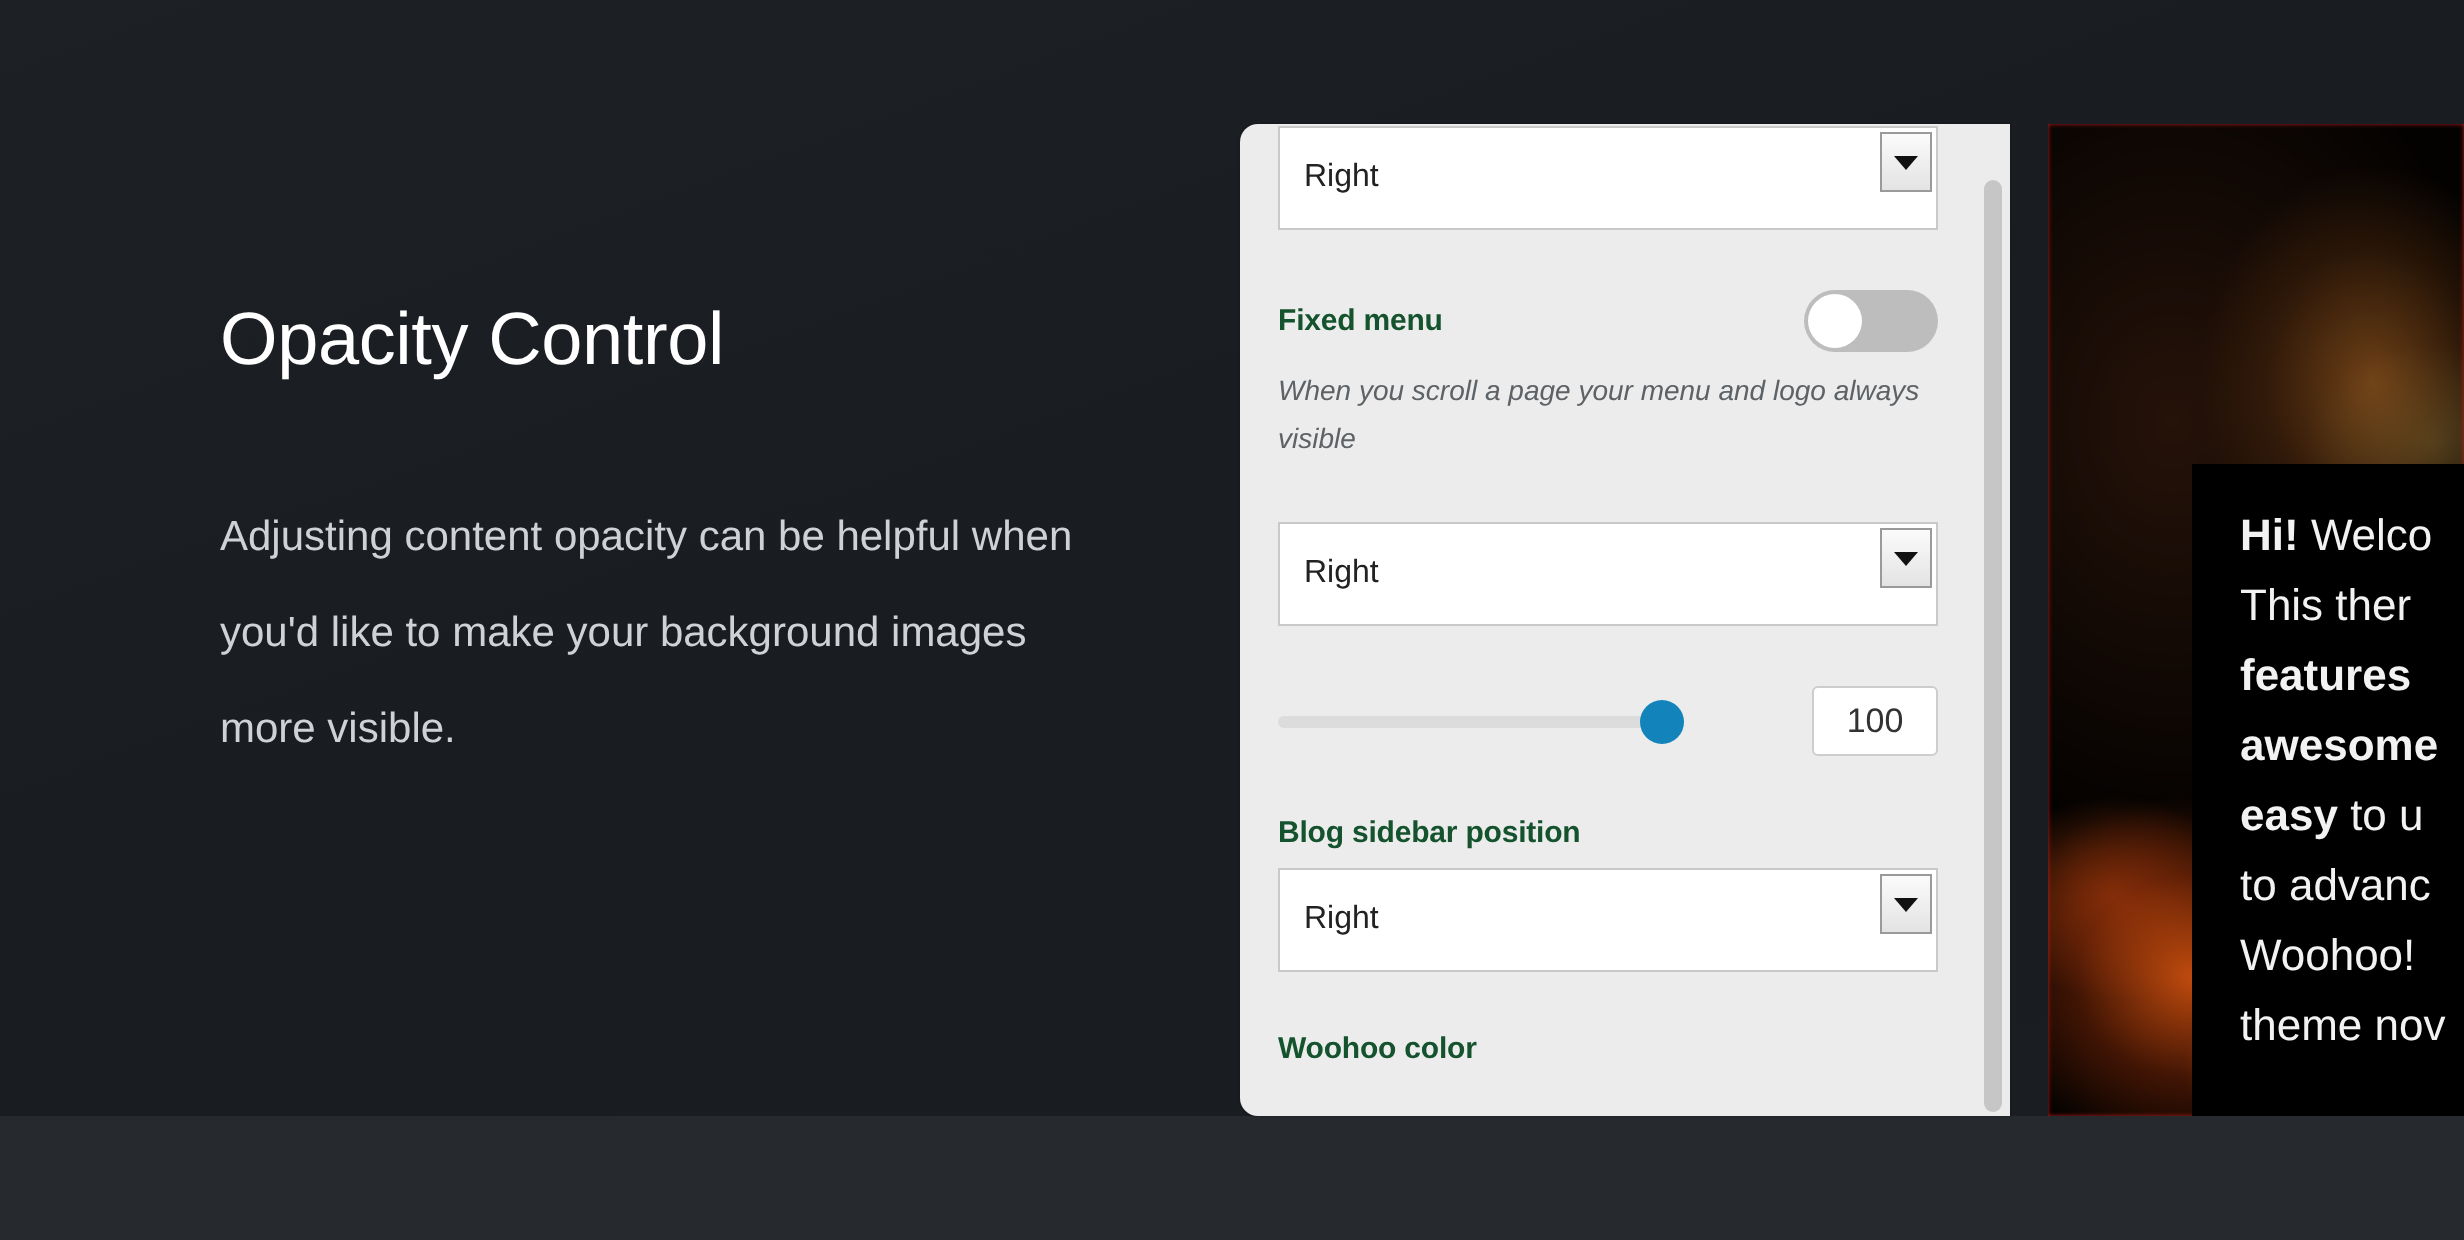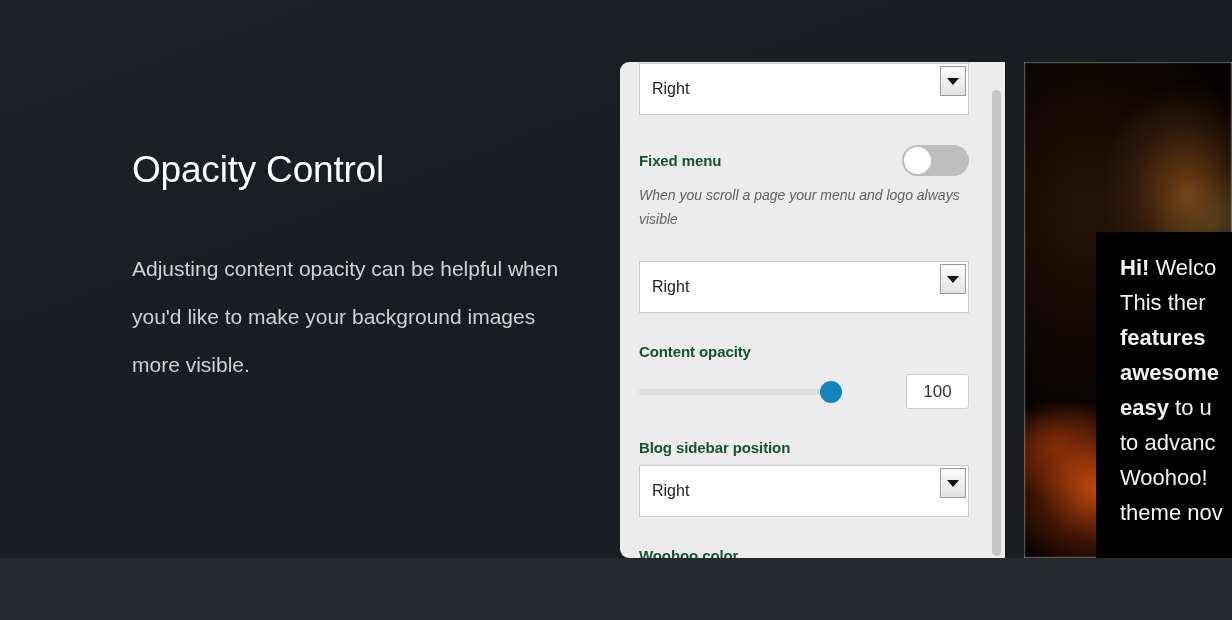--- a/index.html
+++ b/index.html
@@ -29,21 +29,21 @@
     left: 0;
     right: 0;
     top: 558px;
     bottom: 0;
     background: #262a2f;
   }
 
   
   .promo {
     position: absolute;
-    left: 132px;
+    left: 110px;
     top: 150px;
     width: 430px;
   }
 
   .promo-title {
     font-size: 37px;
     font-weight: 400;
     color: #ffffff;
     letter-spacing: -0.2px;
     line-height: 1.1;
@@ -58,21 +58,21 @@
   }
 
   
   .preview {
     position: absolute;
     left: 1024px;
     top: 62px;
     width: 208px;
     height: 496px;
     overflow: hidden;
-    background: #e5e5e5;
+    background: #b91c1c;
   }
 
   .preview-bg {
     position: absolute;
     inset: 0;
     background:
       radial-gradient(ellipse 120px 150px at 78% 26%, rgba(150,88,30,0.70) 0%, rgba(90,48,14,0.35) 45%, rgba(0,0,0,0) 72%),
       radial-gradient(ellipse 90px 70px at 92% 32%, rgba(122,128,70,0.45) 0%, rgba(0,0,0,0) 70%),
       radial-gradient(ellipse 140px 120px at 35% 86%, rgba(226,88,16,0.85) 0%, rgba(140,44,8,0.45) 42%, rgba(0,0,0,0) 75%),
       radial-gradient(ellipse 90px 70px at 16% 78%, rgba(196,70,14,0.65) 0%, rgba(0,0,0,0) 72%),
@@ -334,21 +334,20 @@
     <div class="blk-lg">
       <div class="select mt-sel">
         <span class="select-value">Right</span>
         <span class="select-arrow">
             <i></i>
           </span>
       </div>
     </div>
 
     <div class="blk-lg">
-      <div class="field-label">Content opacity</div>
       <div class="slider-row mt-sel" style="margin-top:14px;gap:48px;">
         <span class="slider">
           <span class="slider-track"></span>
           <span class="slider-thumb" id="opacity-thumb" style="background: rgb(18, 132, 187); left: calc(100% - 22px);"></span>
         </span>
         <span class="number-box">100</span>
       </div>
     </div>
 
     <div class="blk-lg">

